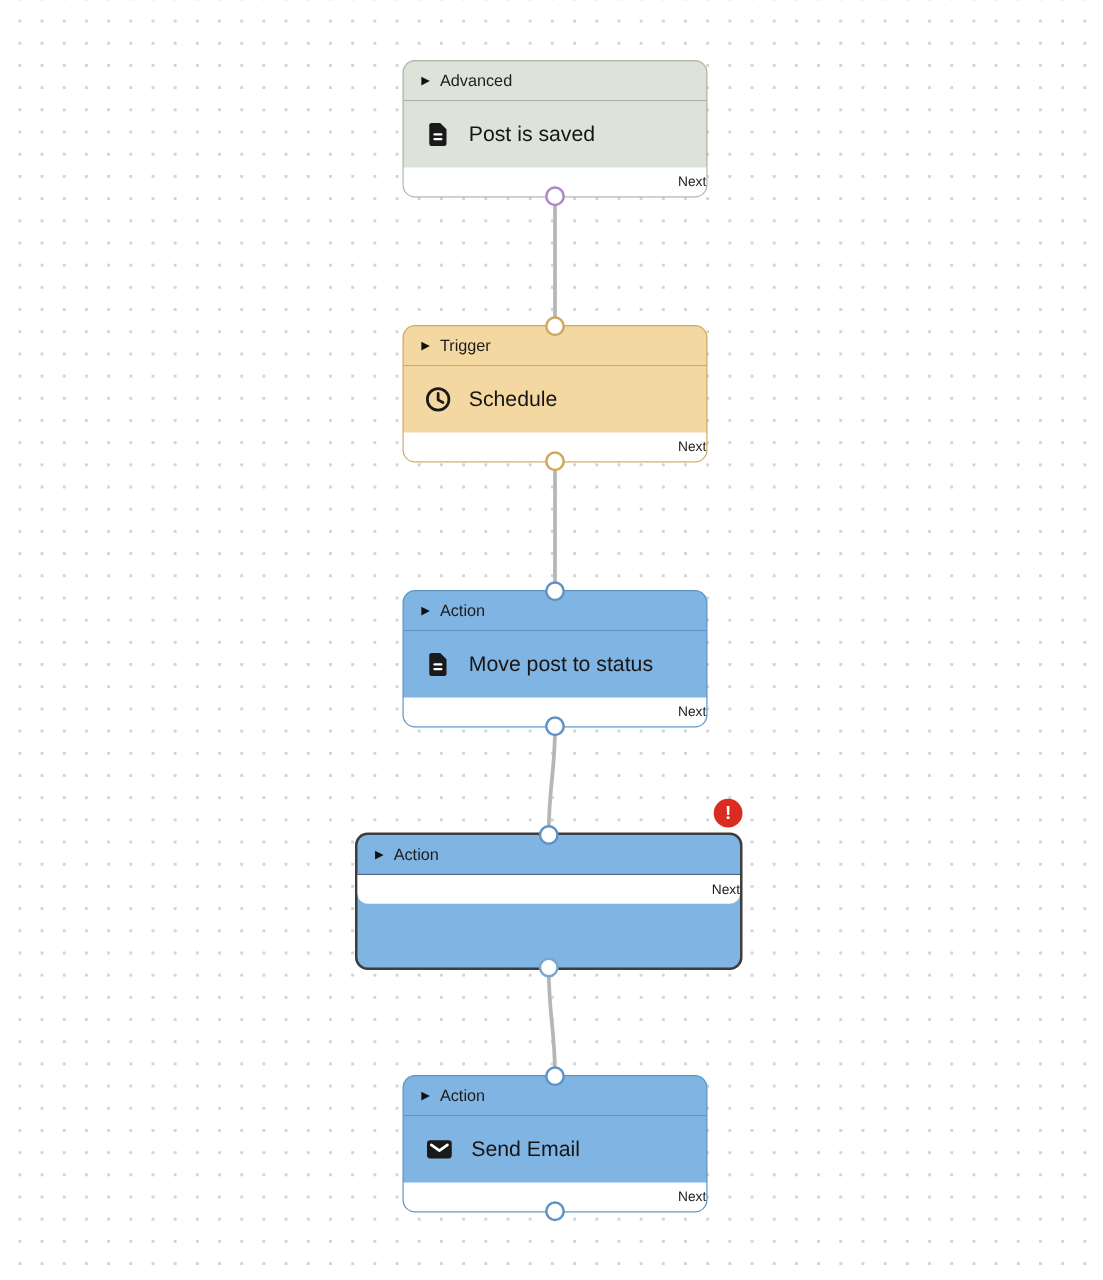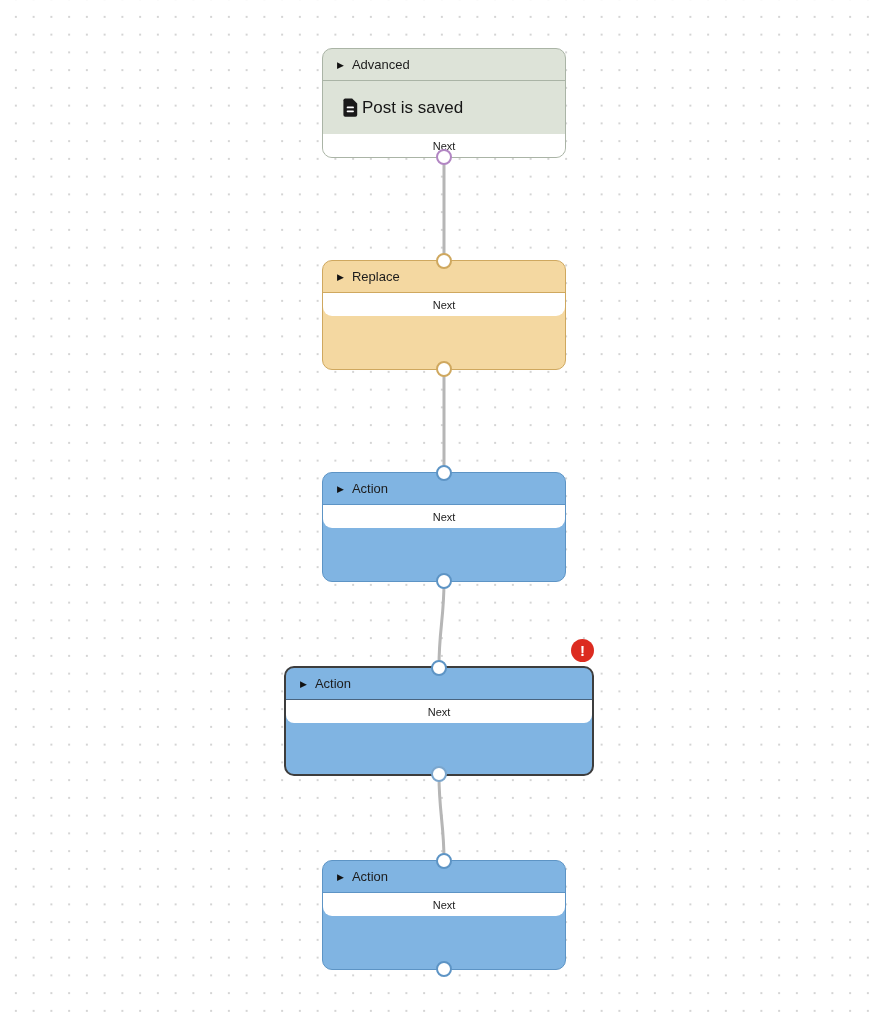--- a/index.html
+++ b/index.html
@@ -55,35 +55,36 @@
     margin-right: 8px;
     color: #111;
     line-height: 1;
     transform: translateY(0.5px);
   }
   .node-body {
     flex: 1 1 auto;
     display: flex;
     align-items: center;
     padding: 0 16px;
+    gap: 13px;
   }
   .ntitle {
     font-size: 17px;
     color: #161616;
     white-space: nowrap;
   }
   .nicon { display: flex; align-items: center; flex: 0 0 auto; }
   .node-footer {
     flex: 0 0 23px;
     height: 23px;
     background: #ffffff;
     border-radius: 0 0 9px 9px;
     display: flex;
     align-items: center;
-    justify-content: center;
+    justify-content: flex-end;
   }
   .next {
     font-size: 11px;
     color: #1d1d1d;
   }
   .handle {
     position: absolute;
     left: 50%;
     width: 16px;
     height: 16px;
@@ -165,33 +166,52 @@
     <div class="node-footer">
       <span class="next">Next</span>
     </div>
     <span class="handle handle--bottom"></span>
   </div>
 
   <div class="node node--advanced" style="left:322px;top:260px;width:244px;">
     <span class="handle handle--top"></span>
     <div class="node-header">
       <span class="tri">▶</span>
-      <span class="cat">Replace</span>
+      <span class="cat">Trigger</span>
+    </div>
+    <div class="node-body">
+      <span class="nicon">
+        <svg width="23" height="23" viewBox="0 0 24 24" fill="none">
+            <circle cx="12" cy="12" r="9" stroke="#1a1a1a" stroke-width="2.3"></circle>
+            <path d="M12 7v5.4l4 2.2" stroke="#1a1a1a" stroke-width="2.3" stroke-linecap="round" stroke-linejoin="round"></path>
+          </svg>
+      </span>
+      <span class="ntitle">Schedule</span>
     </div>
     <div class="node-footer">
       <span class="next">Next</span>
     </div>
     <span class="handle handle--bottom"></span>
   </div>
 
   <div class="node node--action" style="left:322px;top:472px;width:244px;">
     <span class="handle handle--top"></span>
     <div class="node-header">
       <span class="tri">▶</span>
       <span class="cat">Action</span>
+    </div>
+    <div class="node-body">
+      <span class="nicon">
+        <svg width="23" height="23" viewBox="0 0 24 24">
+            <path d="M6.5 2.5h7.2L19 7.8v12a1.9 1.9 0 0 1-1.9 1.9H6.5a1.9 1.9 0 0 1-1.9-1.9V4.4a1.9 1.9 0 0 1 1.9-1.9z" fill="#1a1a1a"></path>
+            <rect x="8" y="11" width="7.6" height="1.9" rx="0.9" fill="#fff"></rect>
+            <rect x="8" y="15" width="7.6" height="1.9" rx="0.9" fill="#fff"></rect>
+          </svg>
+      </span>
+      <span class="ntitle">Move post to status</span>
     </div>
     <div class="node-footer">
       <span class="next">Next</span>
     </div>
     <span class="handle handle--bottom"></span>
   </div>
 
   <div class="node node--action node--error" style="left:284px;top:666px;width:310px;">
     <div class="error-badge">
       <span>!</span>
@@ -206,19 +226,28 @@
     </div>
     <span class="handle handle--bottom"></span>
   </div>
 
   <div class="node node--action" style="left:322px;top:860px;width:244px;">
     <span class="handle handle--top"></span>
     <div class="node-header">
       <span class="tri">▶</span>
       <span class="cat">Action</span>
     </div>
+    <div class="node-body">
+      <span class="nicon">
+        <svg width="25" height="25" viewBox="0 0 24 24">
+            <rect x="2.5" y="5" width="19" height="14" rx="2.4" fill="#1a1a1a"></rect>
+            <path d="M5.8 8.6 12 13l6.2-4.4" stroke="#fff" stroke-width="2.1" fill="none" stroke-linecap="round" stroke-linejoin="round"></path>
+          </svg>
+      </span>
+      <span class="ntitle">Send Email</span>
+    </div>
     <div class="node-footer">
       <span class="next">Next</span>
     </div>
     <span class="handle handle--bottom"></span>
   </div>
 
 </div>
 
 </body></html>

